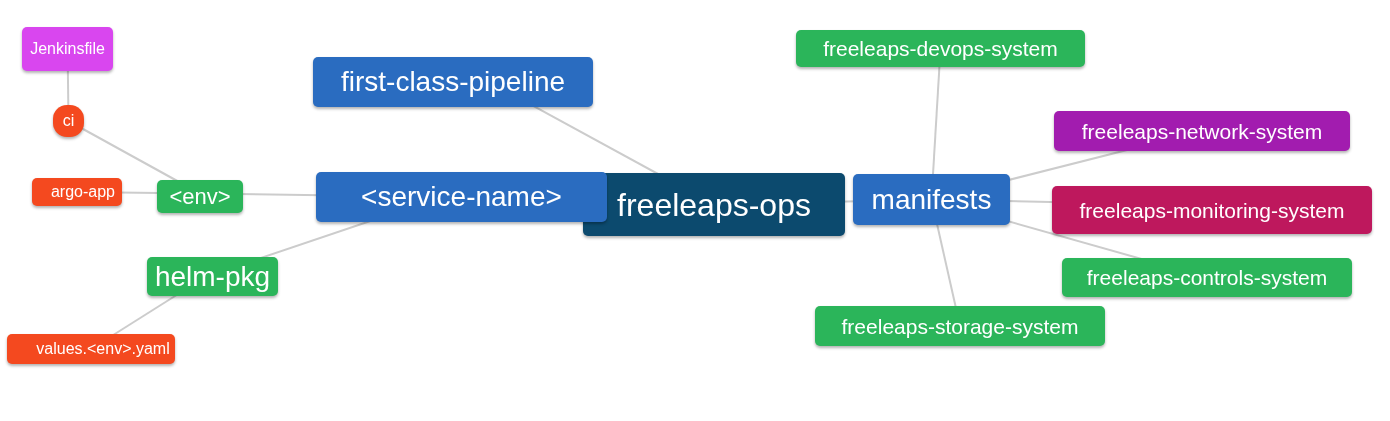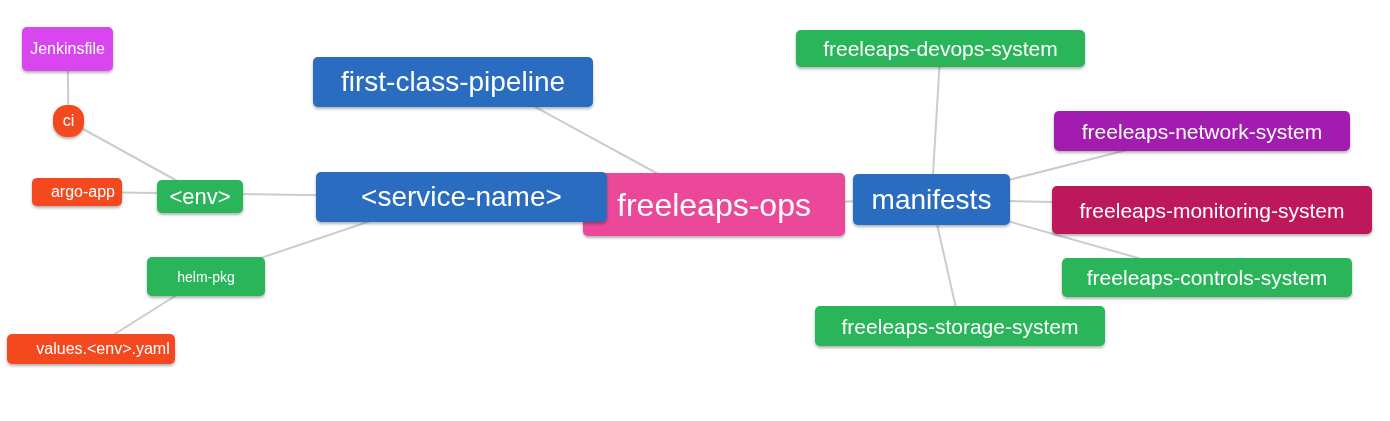--- a/index.html
+++ b/index.html
@@ -58,26 +58,26 @@
       <line x1="453" y1="62" x2="714" y2="204.5" stroke="#cccccc" stroke-width="2"></line>
       <line x1="441.5" y1="197" x2="714" y2="204.5" stroke="#cccccc" stroke-width="2"></line>
       <line x1="714" y1="204.5" x2="931.5" y2="199.5" stroke="#cccccc" stroke-width="2"></line>
       <line x1="931.5" y1="199.5" x2="940.5" y2="48.5" stroke="#cccccc" stroke-width="2"></line>
       <line x1="931.5" y1="199.5" x2="1202" y2="131" stroke="#cccccc" stroke-width="2"></line>
       <line x1="931.5" y1="199.5" x2="1212" y2="205.5" stroke="#cccccc" stroke-width="2"></line>
       <line x1="931.5" y1="199.5" x2="1207" y2="277.5" stroke="#cccccc" stroke-width="2"></line>
       <line x1="931.5" y1="199.5" x2="960" y2="326" stroke="#cccccc" stroke-width="2"></line>
     </svg>
   <div class="node-layer">
-      <div class="node" style="left: 583px; top: 173px; width: 262px; height: 63px; font-size: 32px; background: #ec4899;">freeleaps-ops</div>
+      <div class="node" style="left: 583px; top: 173px; width: 262px; height: 63px; font-size: 32px; background: #0c4a6e;">freeleaps-ops</div>
       <div class="node" style="left: 313px; top: 37px; width: 280px; height: 50px; font-size: 28px; background: rgb(42, 108, 192); margin-top: 20px;">first-class-pipeline</div>
       <div class="node" style="left: 316px; top: 172px; width: 291px; height: 50px; font-size: 28px; background: rgb(42, 108, 192);">&lt;service-name&gt;</div>
       <div class="node" style="left: 853px; top: 174px; width: 157px; height: 51px; font-size: 28px; background: rgb(42, 108, 192);">manifests</div>
       <div class="node" style="left: 157px; top: 180px; width: 86px; height: 33px; font-size: 22px; background: rgb(43, 181, 90);">&lt;env&gt;</div>
-      <div class="node" style="left: 147px; top: 257px; width: 118px; height: 39px; font-size: 14px; background: rgb(43, 181, 90);">helm-pkg</div>
+      <div class="node" style="left: 147px; top: 257px; width: 131px; height: 39px; font-size: 28px; background: rgb(43, 181, 90);">helm-pkg</div>
       <div class="node" style="left: 22px; top: 27px; width: 91px; height: 44px; font-size: 16px; background: #d946ef;">Jenkinsfile</div>
       <div class="node" style="left: 53px; top: 105px; width: 31px; height: 32px; font-size: 16px; background: rgb(244, 73, 31); border-radius: 14px;">ci</div>
       <div class="node" style="left: 32px; top: 178px; width: 90px; height: 28px; font-size: 16px; background: rgb(244, 73, 31); padding-left: 12px;">argo-app</div>
       <div class="node" style="left: 7px; top: 334px; width: 168px; height: 30px; font-size: 16px; background: rgb(244, 73, 31); padding-left: 24px;">values.&lt;env&gt;.yaml</div>
       <div class="node" style="left: 796px; top: 30px; width: 289px; height: 37px; font-size: 21px; background: rgb(43, 181, 90);">freeleaps-devops-system</div>
       <div class="node" style="left: 1054px; top: 111px; width: 296px; height: 40px; font-size: 21px; background: #a21caf;">freeleaps-network-system</div>
       <div class="node" style="left: 1052px; top: 186px; width: 320px; height: 48px; font-size: 21px; background: #be185d;">freeleaps-monitoring-system</div>
       <div class="node" style="left: 1062px; top: 258px; width: 290px; height: 39px; font-size: 21px; background: rgb(43, 181, 90);">freeleaps-controls-system</div>
       <div class="node" style="left: 815px; top: 306px; width: 290px; height: 40px; font-size: 21px; background: rgb(43, 181, 90); text-align: center;">freeleaps-storage-system</div>
     </div>

